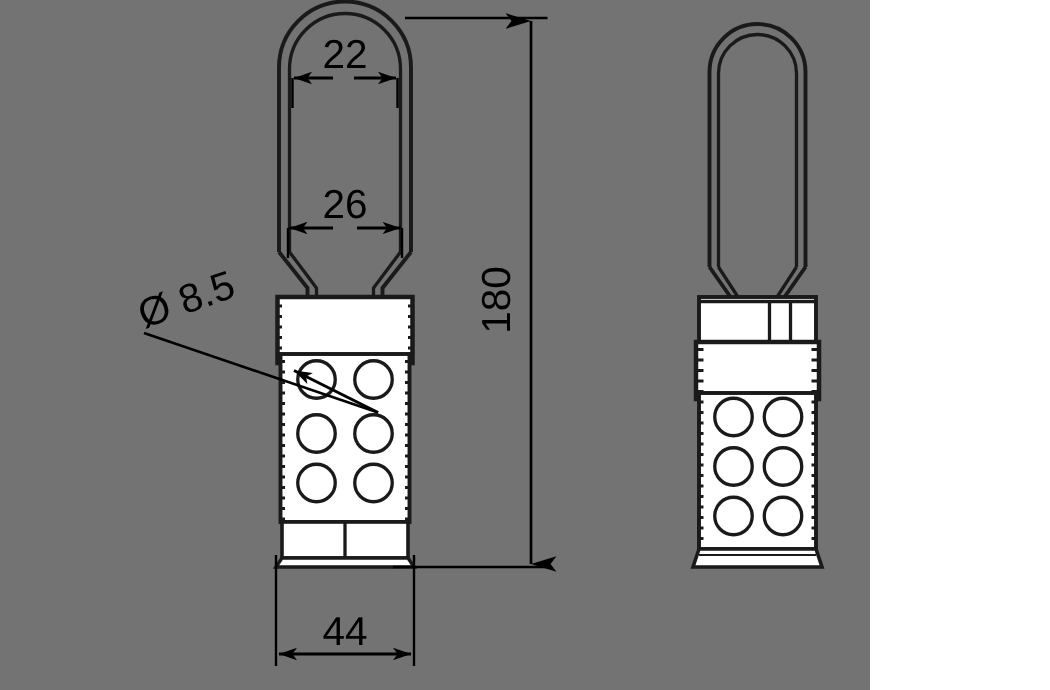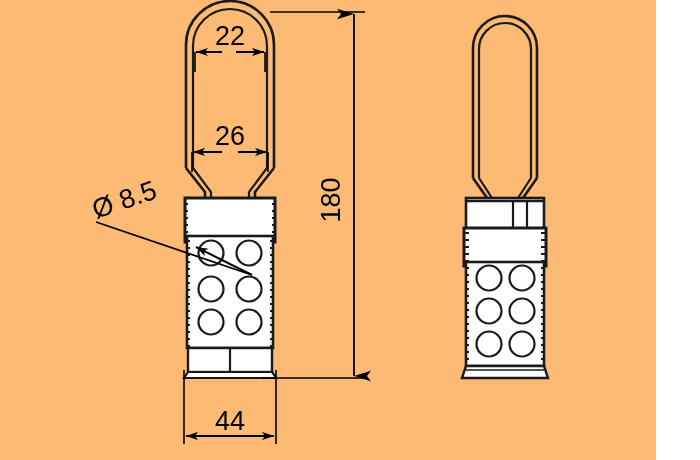--- a/index.html
+++ b/index.html
@@ -9,23 +9,23 @@
     background: #ffffff;
   }
   body {
     width: 700px;
     height: 460px;
     overflow: hidden;
     font-family: "Liberation Sans", sans-serif;
   }
   #drawing-root {
     position: relative;
-    width: 656px;
+    width: 580px;
     height: 460px;
-    background: #fdba74;
+    background: #737373;
   }
   #drawing-svg {
     display: block;
     width: 700px;
     height: 460px;
   }
   .dim-text {
     font-family: "Liberation Sans", sans-serif;
     font-size: 27px;
     fill: #000000;

